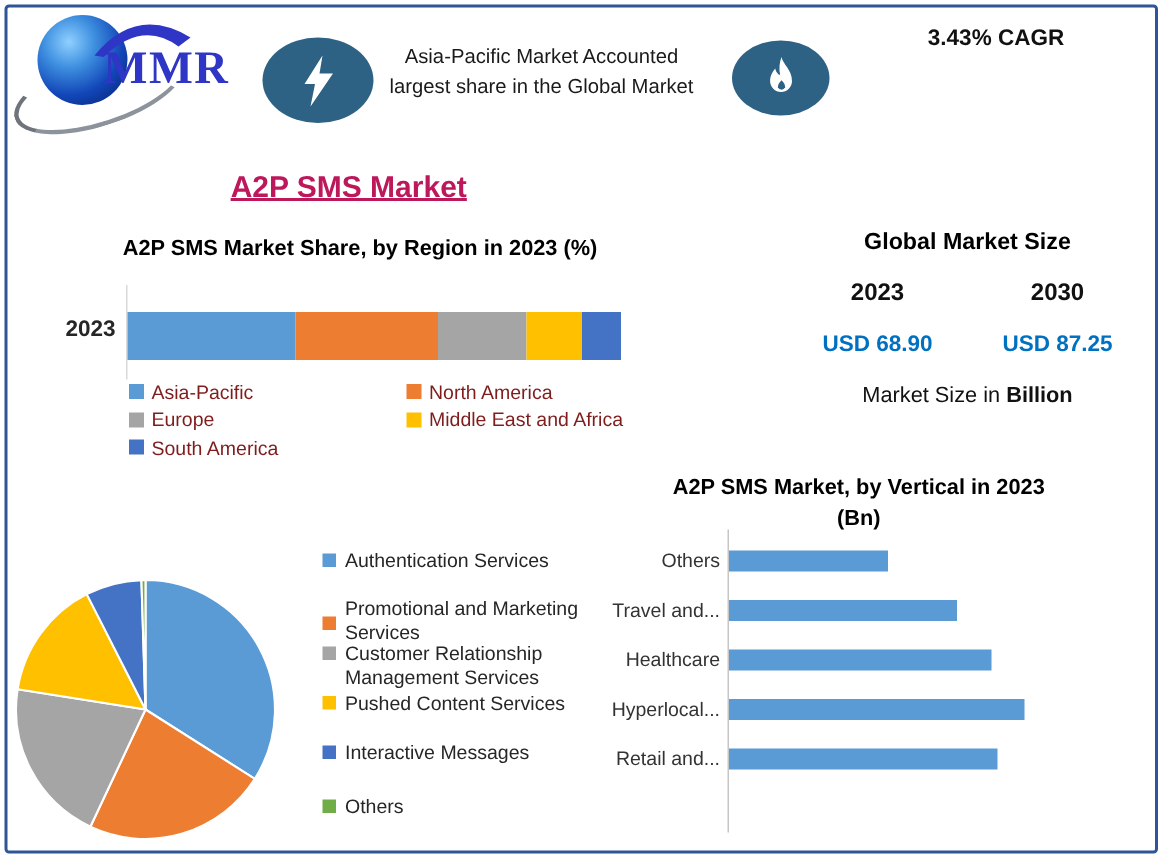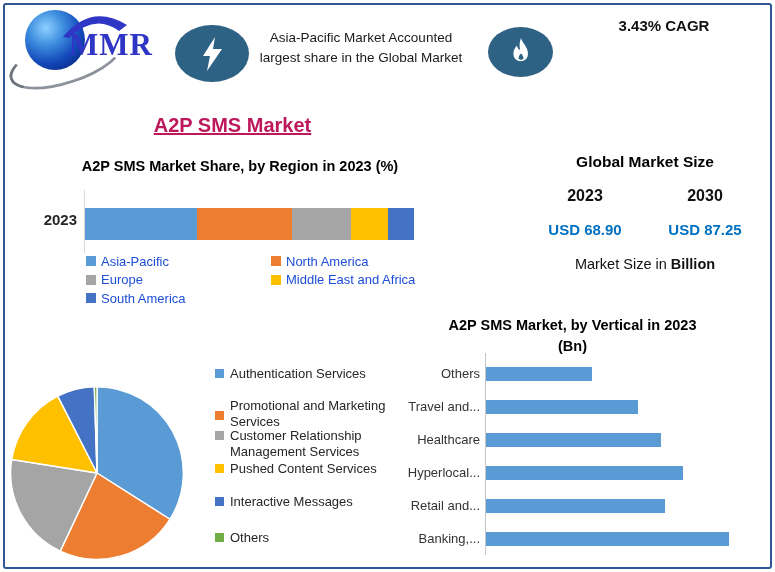--- a/index.html
+++ b/index.html
@@ -34,21 +34,21 @@
 
   
   .region-title{position:absolute;left:15px;top:153px;width:440px;text-align:center;
     font-size:14.5px;font-weight:700;color:#000;}
   .region-axis{position:absolute;left:79px;top:185px;width:1px;height:63px;background:#D9D9D9;}
   .region-cat{position:absolute;left:10px;top:206px;width:62px;text-align:right;
     font-size:15px;font-weight:700;color:#262626;}
   .region-bar{position:absolute;left:80px;top:203px;width:329px;height:32px;display:flex;}
   .region-bar .seg{height:100%;}
   .region-legend{position:absolute;left:81px;top:247px;width:370px;display:flex;flex-wrap:wrap;}
-  .lg-item{width:50%;height:18.5px;display:flex;align-items:center;font-size:13px;color:#1d4ed8;}
+  .lg-item{width:50%;height:18.5px;display:flex;align-items:center;font-size:13px;color:#7f1d1d;}
   .lg-item .sw{width:10px;height:10px;margin-right:5px;flex:0 0 auto;}
 
   
   .ms-title{position:absolute;left:520px;top:148px;width:240px;text-align:center;
     font-size:15.5px;font-weight:700;color:#000;}
   .ms-years{position:absolute;left:520px;top:182px;width:240px;display:flex;}
   .ms-years span{width:50%;text-align:center;font-size:16px;font-weight:700;color:#111;}
   .ms-values{position:absolute;left:520px;top:216px;width:240px;display:flex;}
   .ms-values span{width:50%;text-align:center;font-size:15px;font-weight:700;color:#0070C0;}
   .ms-note{position:absolute;left:520px;top:251px;width:240px;text-align:center;
@@ -216,21 +216,15 @@
         <div class="vtrack">
           <div class="vbar" style="width: 76.4706%; background: rgb(91, 155, 213);"></div>
         </div>
       </div>
       <div class="vrow">
         <div class="vlabel">Retail and...</div>
         <div class="vtrack">
           <div class="vbar" style="width: 69.4118%; background: rgb(91, 155, 213);"></div>
         </div>
       </div>
-      <div class="vrow">
-        <div class="vlabel">Banking,...</div>
-        <div class="vtrack">
-          <div class="vbar" style="width: 94.1176%; background: rgb(91, 155, 213);"></div>
-        </div>
-      </div>
     </div>
 
 </div>
 
 </body></html>

